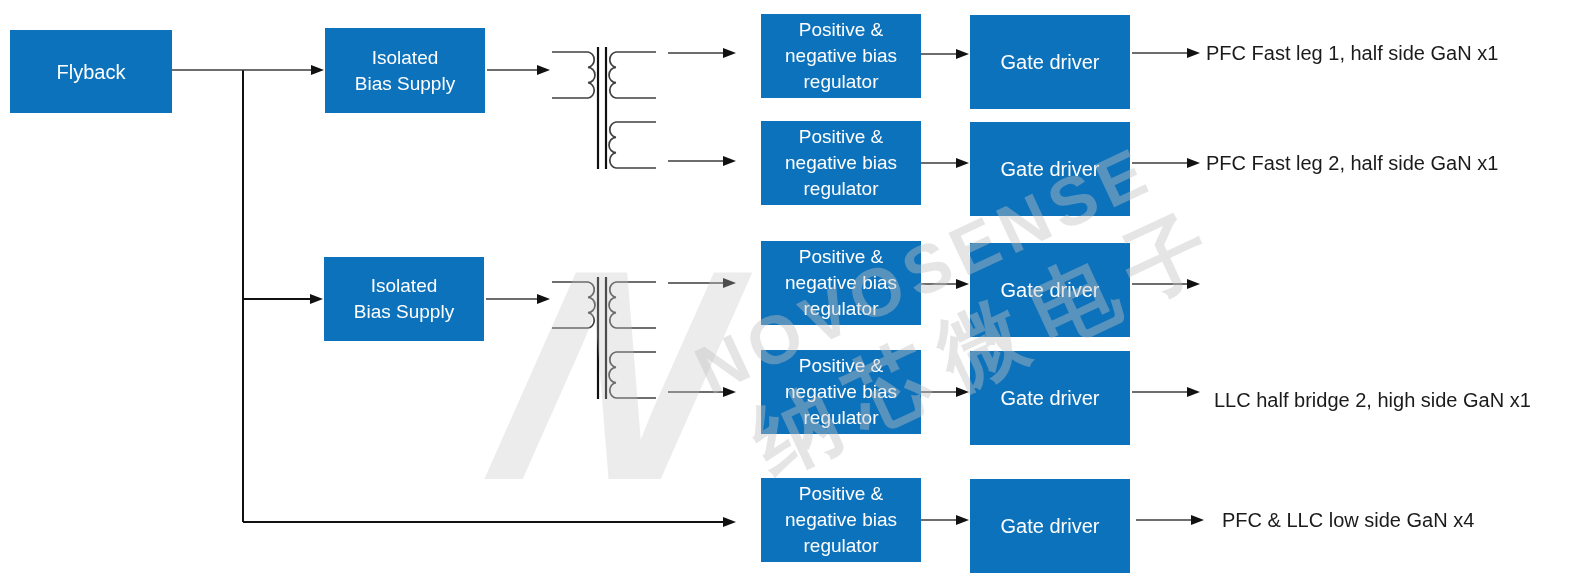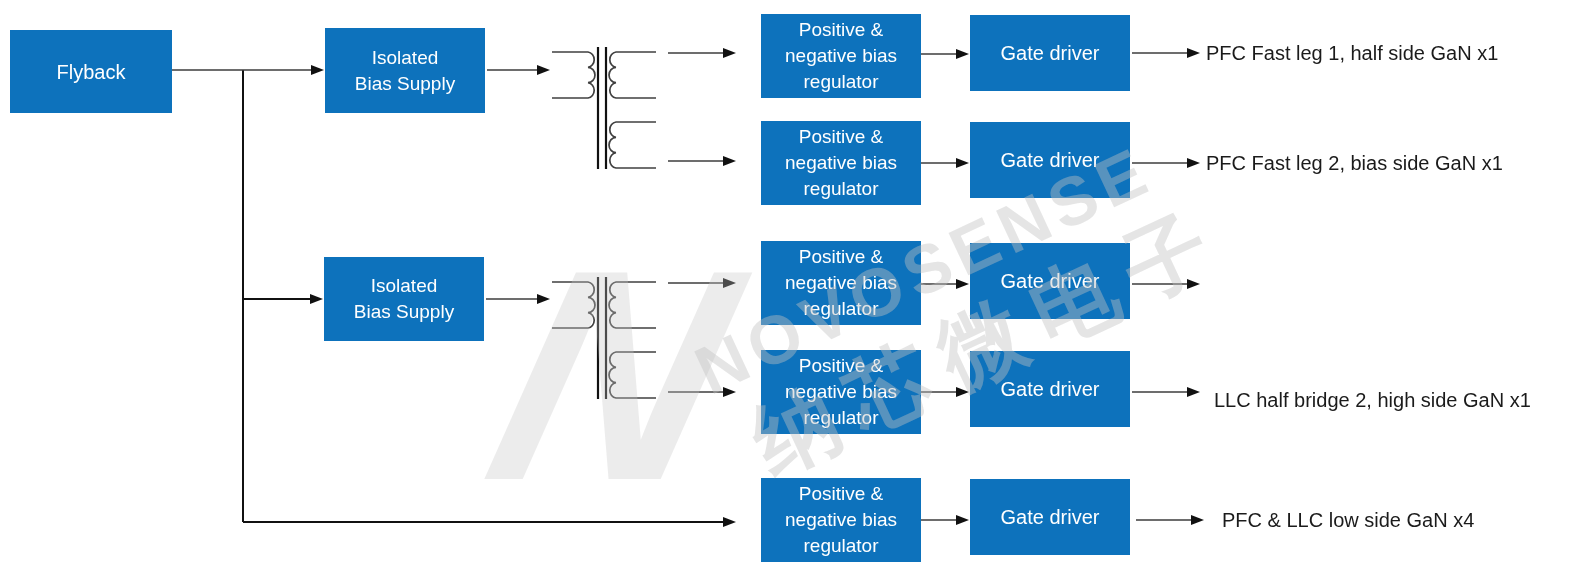--- a/index.html
+++ b/index.html
@@ -10,21 +10,21 @@
   .block{
     position:absolute;background:#0d72bc;color:#ffffff;
     display:flex;align-items:center;justify-content:center;text-align:center;
     font-size:19px;line-height:26px;white-space:pre-line;
   }
   .w160{width:160px;}
   .flyback{left:10px;top:30px;width:162px;height:83px;font-size:20px;}
   .ibs1{left:325px;top:28px;height:85px;}
   .ibs2{left:324px;top:257px;height:84px;}
   .reg{left:737px;height:84px;margin-left:24px;}
-  .gd{left:970px;height:76px;font-size:20px;}
+  .gd{left:970px;height:94px;font-size:20px;}
   .reg1{top:14px;} .reg2{top:121px;} .reg3{top:241px;} .reg4{top:350px;} .reg5{top:478px;}
   .gd1{top:15px;}  .gd2{top:122px;}  .gd3{top:243px;}  .gd4{top:351px;}  .gd5{top:479px;}
   .outlabel{
     position:absolute;color:#1b1b1b;font-size:20px;line-height:28px;white-space:nowrap;
   }
   .out1{left:1206px;top:39px;}
   .out2{left:1206px;top:149px;}
   .out3{left:1210px;top:271px;}
   .out4{left:1214px;top:379px;margin-top:7px;}
   .out5{left:1222px;top:506px;}
@@ -131,21 +131,21 @@
 negative bias
 regulator</div>
 
   <div class="block w160 gd gd1">Gate driver</div>
   <div class="block w160 gd gd2">Gate driver</div>
   <div class="block w160 gd gd3">Gate driver</div>
   <div class="block w160 gd gd4">Gate driver</div>
   <div class="block w160 gd gd5">Gate driver</div>
 
   <div class="outlabel out1">PFC Fast leg 1, half side GaN x1</div>
-  <div class="outlabel out2">PFC Fast leg 2, bias side GaN x1</div>
+  <div class="outlabel out2">PFC Fast leg 2, half side GaN x1</div>
   <div class="outlabel out4">LLC half bridge 2, high side GaN x1</div>
   <div class="outlabel out5">PFC &amp; LLC low side GaN x4</div>
 
   <div class="wm wm-logo">N</div>
   <div class="wm wm-text">
     <div class="wm-brand">NOVOSENSE</div>
     <div class="wm-cn">纳芯微电子</div>
   </div>
 
 </div>

